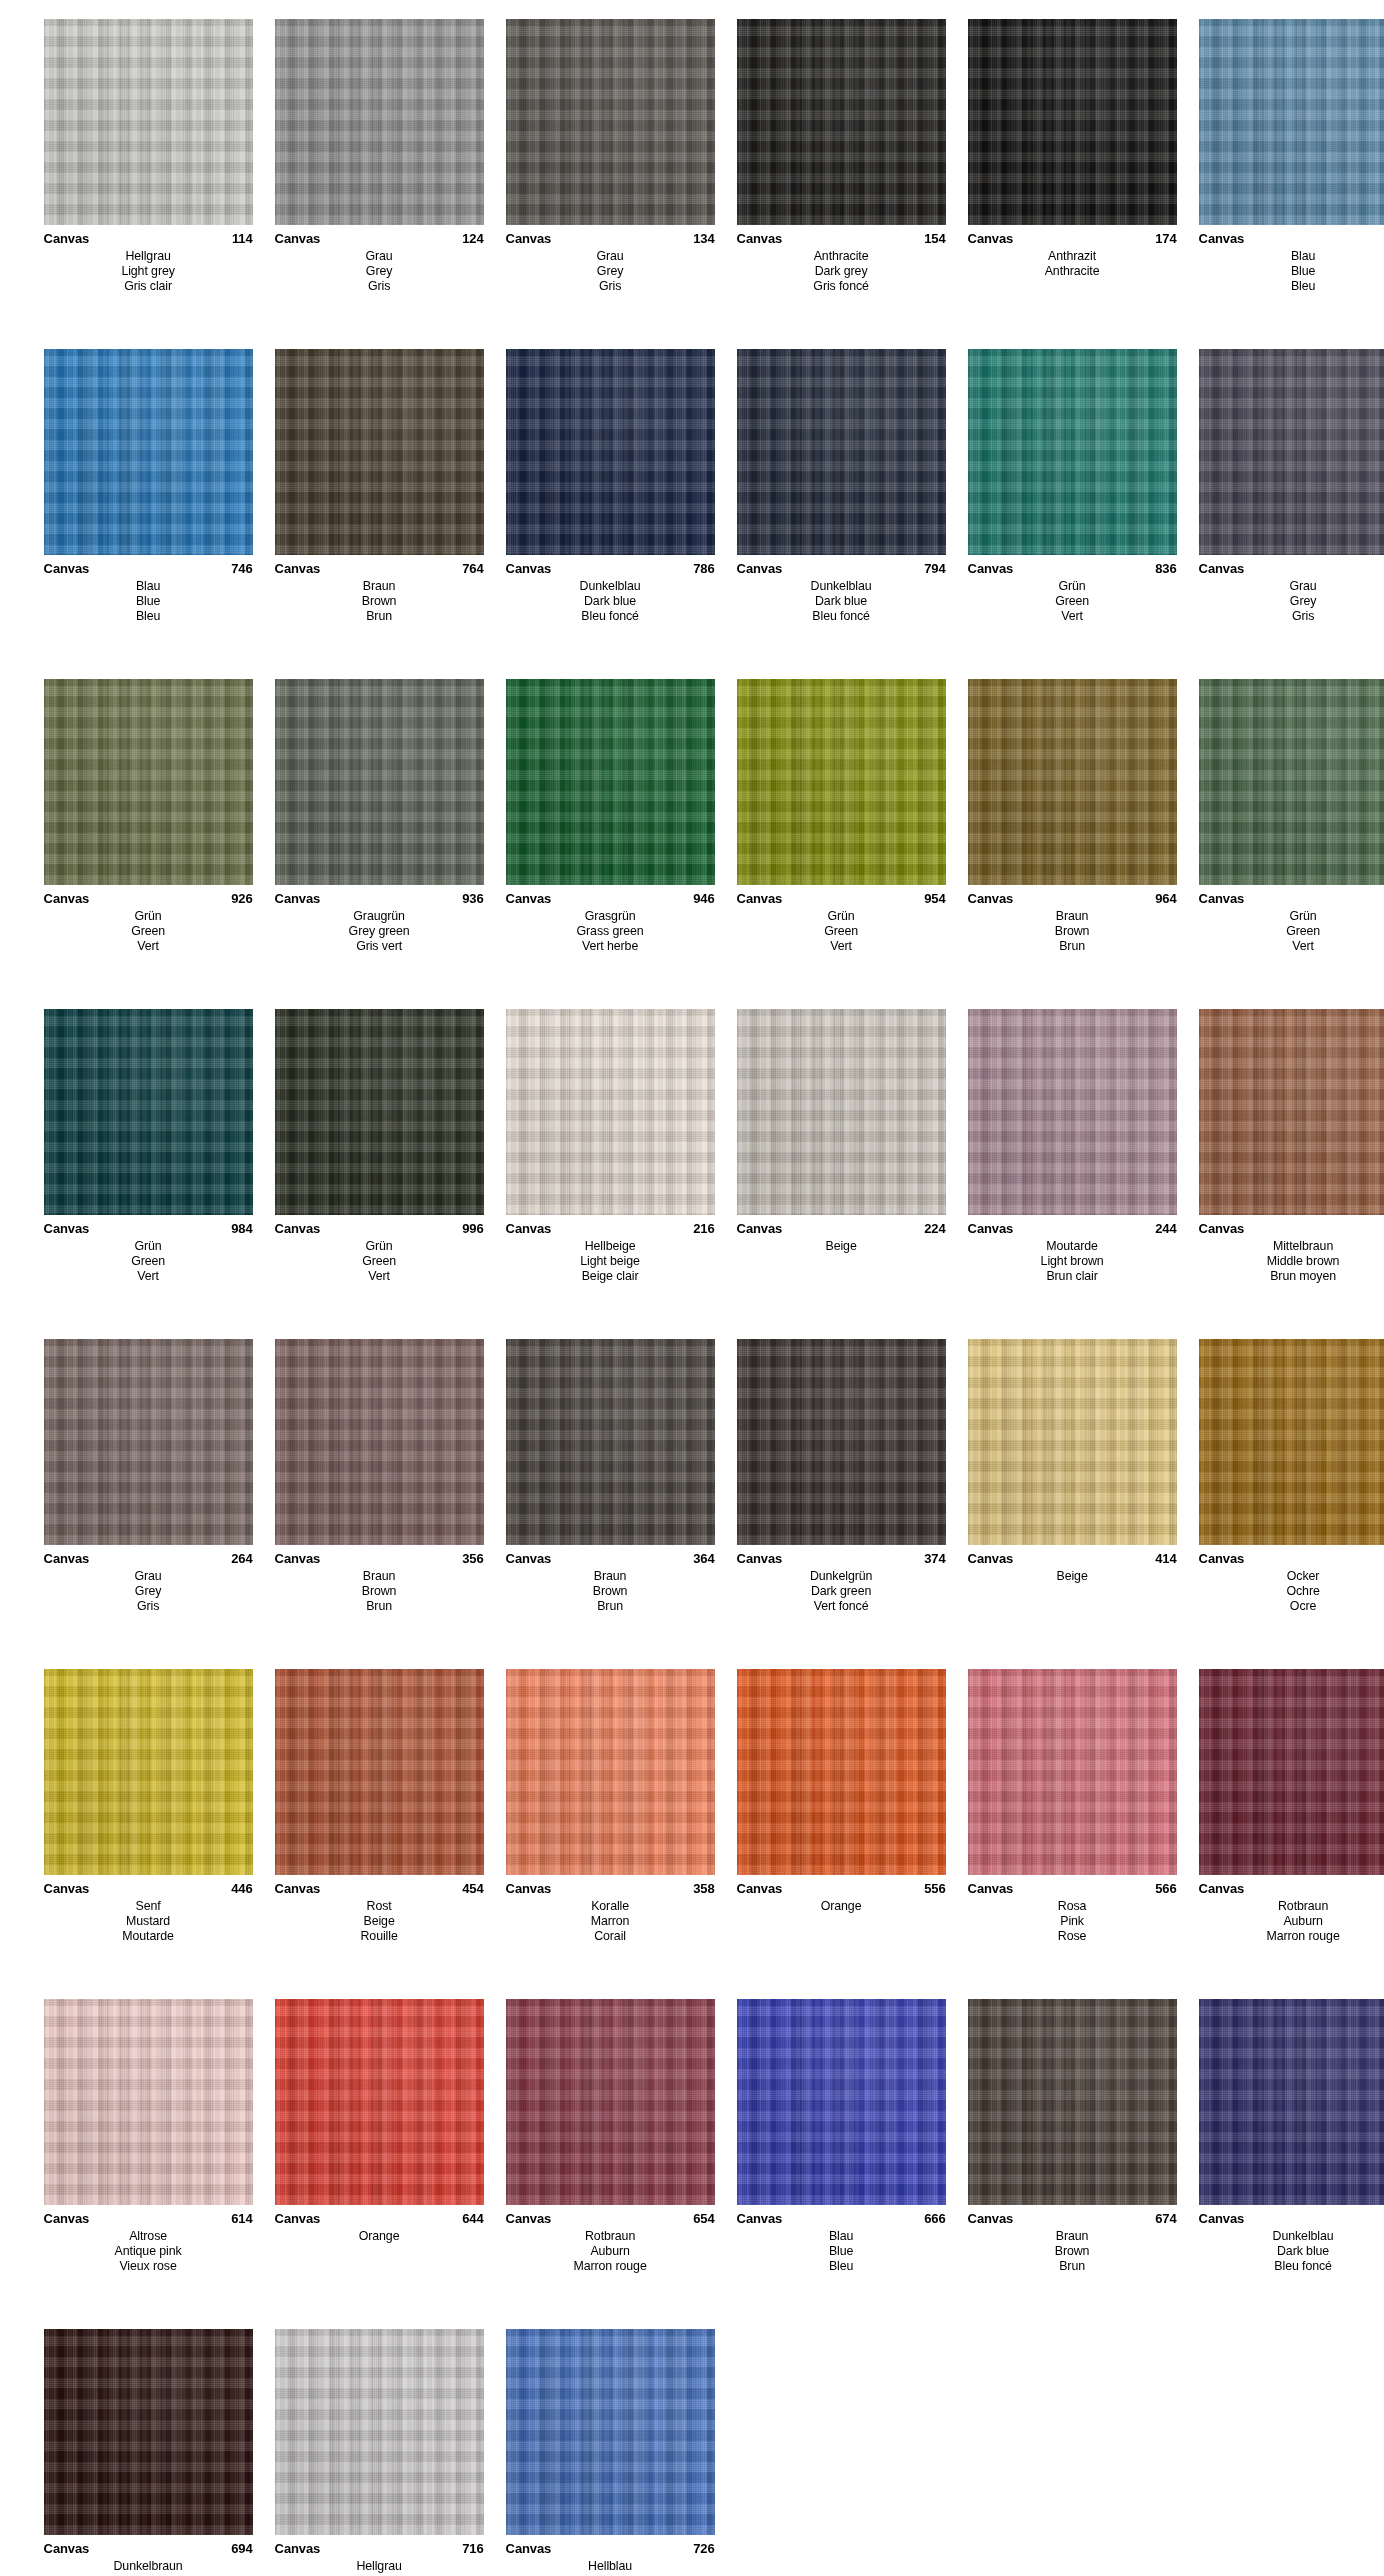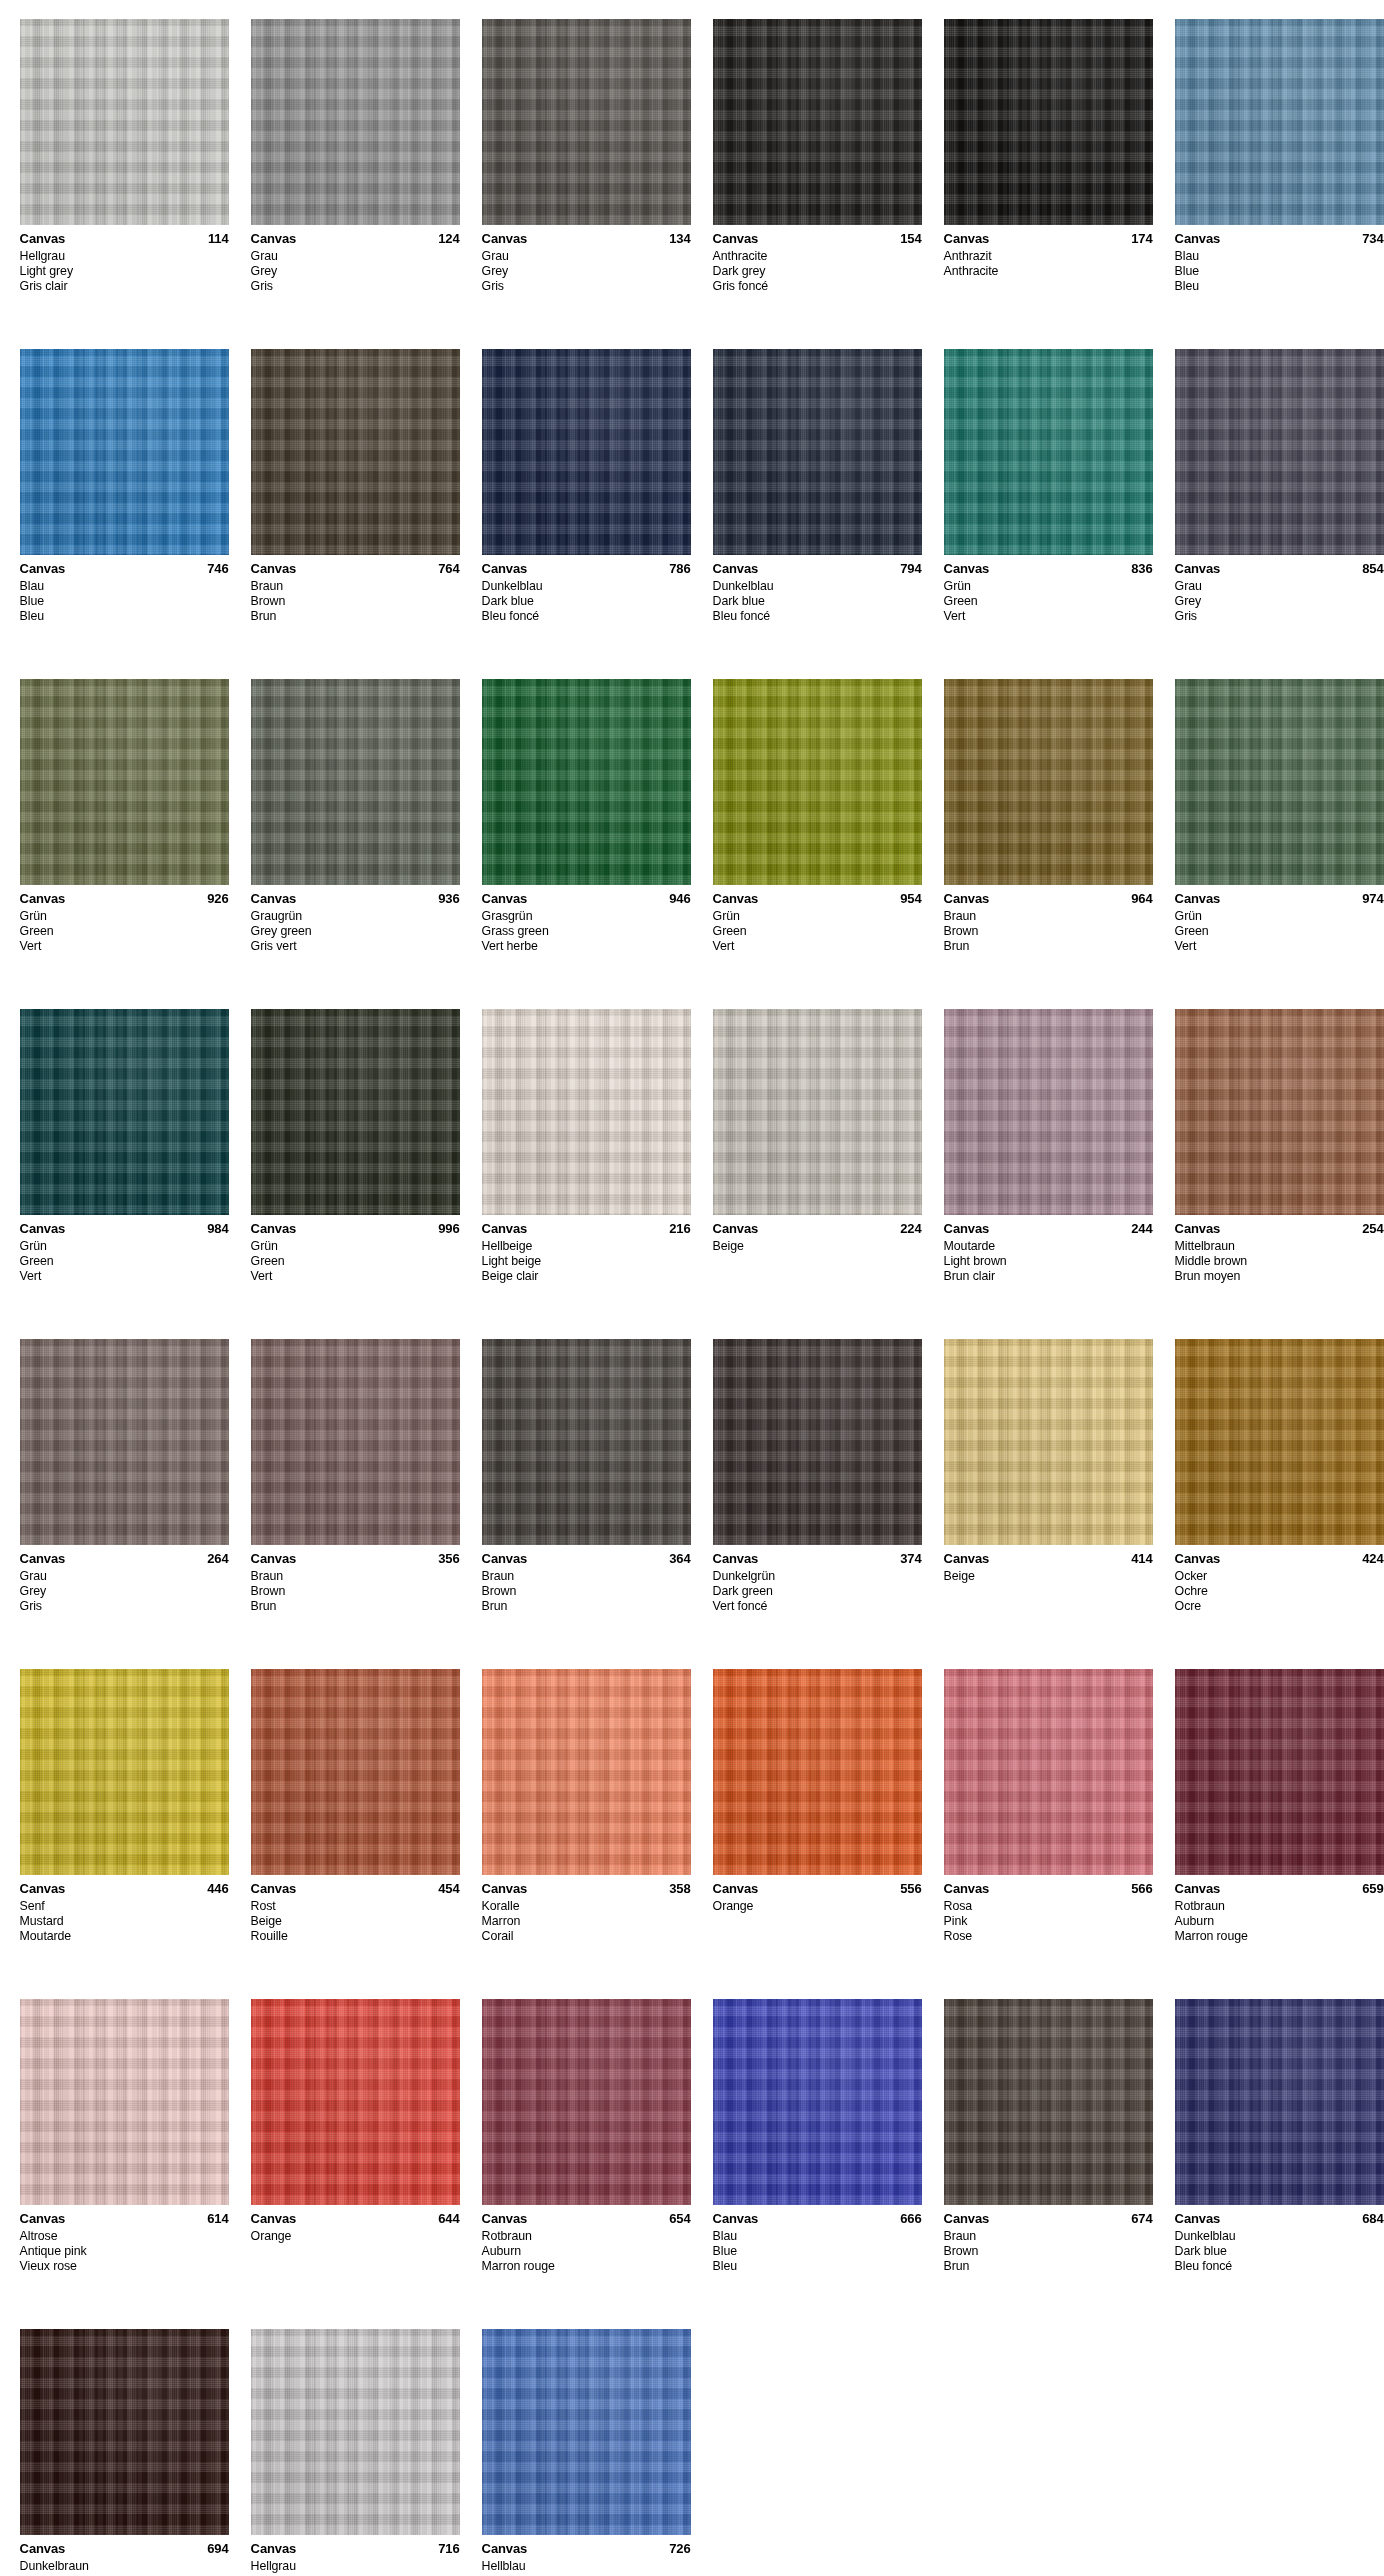--- a/index.html
+++ b/index.html
@@ -25,20 +25,21 @@
     display: grid;
     grid-template-columns: repeat(6, 231px);
     grid-auto-rows: 330px;
     width: 1385px;
   }
 
   .cell {
     width: 231px;
     height: 330px;
     position: relative;
+    margin-left: 24px;
   }
   .cell.empty { visibility: hidden; }
 
   .swatch {
     width: 209px;
     height: 206px;
     position: relative;
     overflow: hidden;
     background-repeat: repeat;
   }
@@ -86,21 +87,21 @@
     align-items: baseline;
     font-weight: bold;
     font-size: 13px;
     line-height: 15.5px;
     color: #000000;
     letter-spacing: -0.1px;
   }
   .brand { font-weight: bold; }
   .code  { font-weight: bold; }
 
-  .names { margin-top: 2.1px; }
+  .names { margin-top: 2.1px; text-align: center; }
   .name-line {
     font-size: 12.4px;
     line-height: 15px;
     color: #000000;
     letter-spacing: -0.1px;
     white-space: nowrap;
   }
 </style>
 </head>
 <body>

